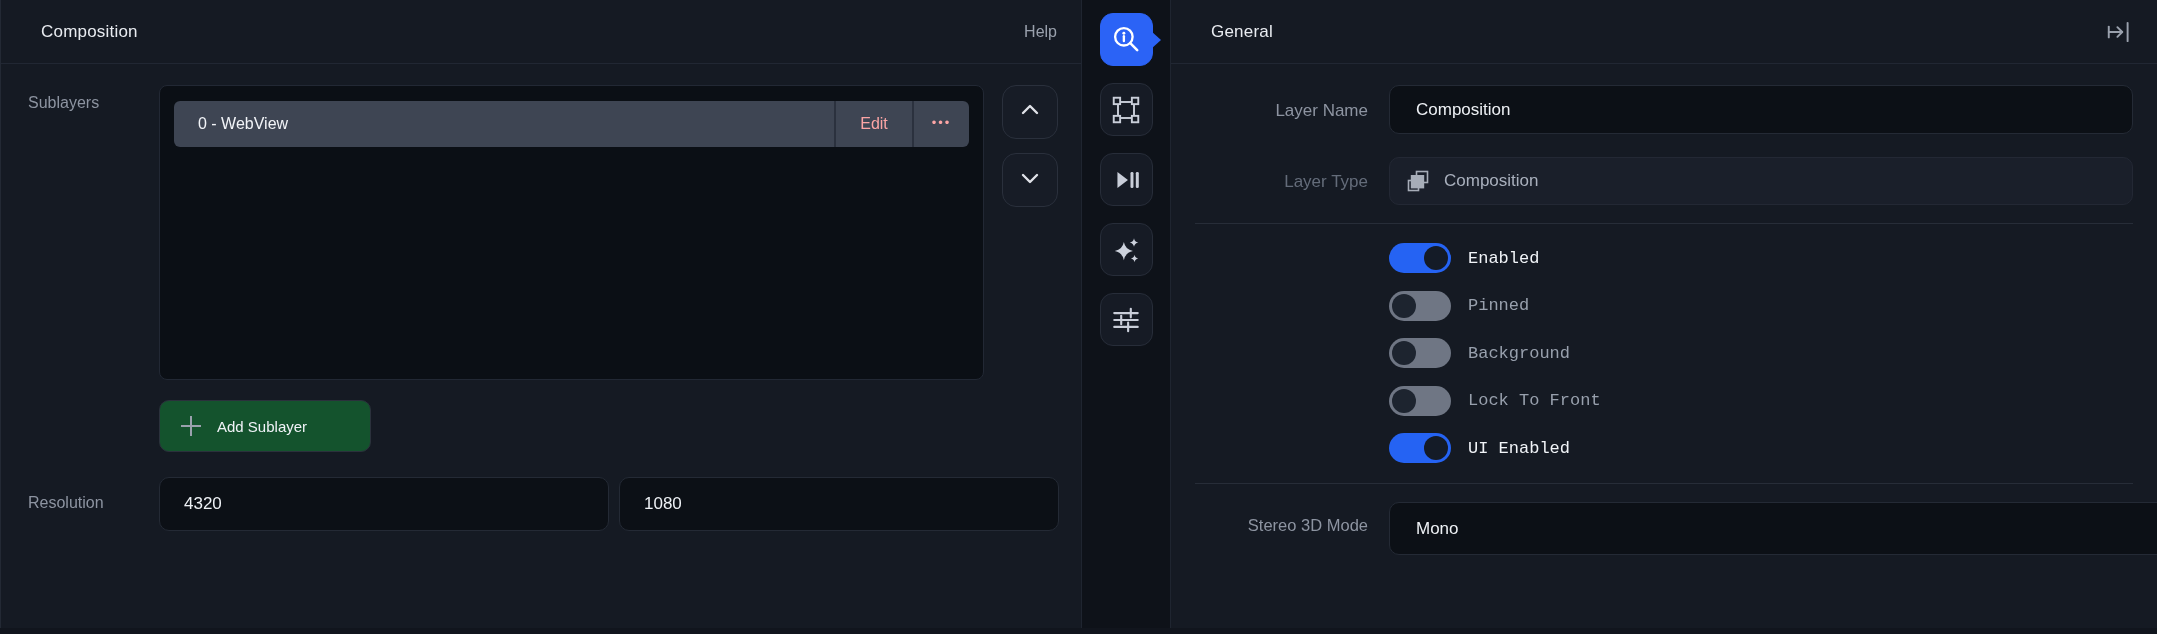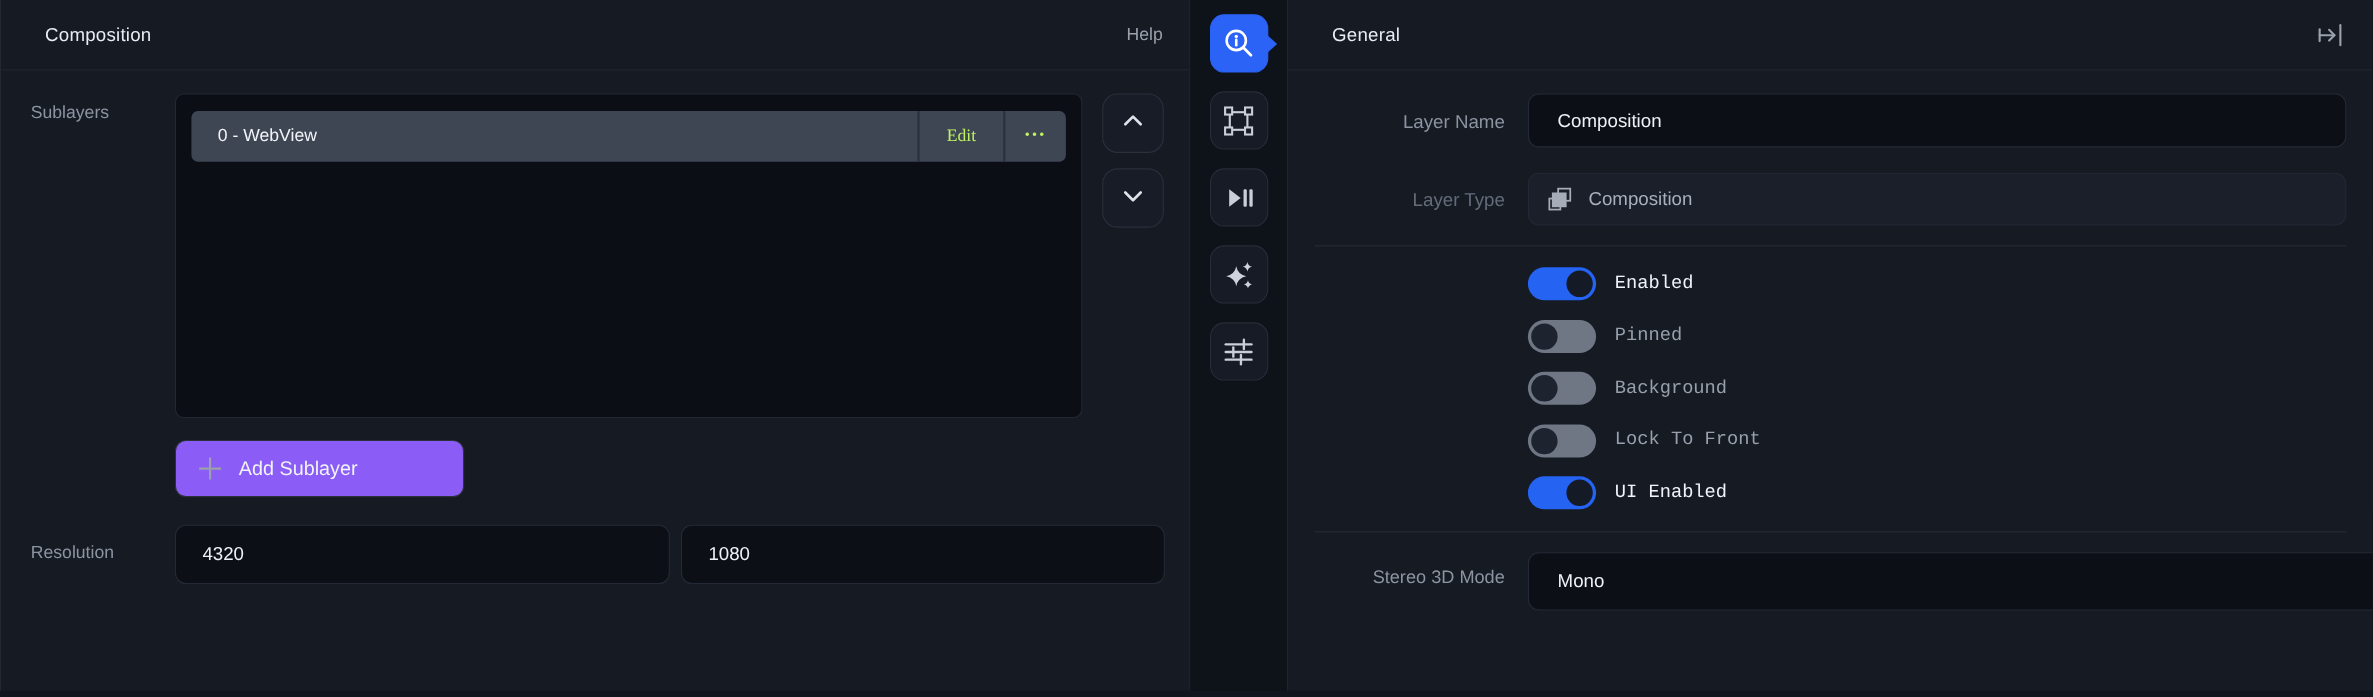--- a/index.html
+++ b/index.html
@@ -24,34 +24,34 @@
   
   .field-label { position:absolute; font-size:16px; color:#8d94a1; }
 
   .sublayer-list { position:absolute; left:158px; top:85px; width:825px; height:295px;
                    background:#0b0f15; border:1px solid #222834; border-radius:8px; }
   .sublayer-item { position:absolute; left:14px; right:14px; top:15px; height:46px;
                    background:#3e4553; border-radius:6px; display:flex; align-items:stretch;
                    overflow:hidden; color:#f2f4f8; }
   .sl-name { flex:1; display:flex; align-items:center; padding-left:24px; font-size:16px; }
   .sl-edit, .sl-more { background:transparent; border:none; border-left:2px solid #2b313e;
-                   color:#bef264; font-family:Liberation Serif, serif; font-size:16px; cursor:pointer; }
+                   color:#fca5a5; font-family:Liberation Sans, sans-serif; font-size:16px; cursor:pointer; }
   .sl-edit { width:78px; }
   .sl-more { width:57px; font-size:13px; letter-spacing:2px; padding-bottom:4px; }
 
   .icon-btn { position:absolute; width:56px; height:54px; background:#171c26;
               border:1px solid #2a303c; border-radius:14px; display:flex;
               align-items:center; justify-content:center; cursor:pointer; }
   .btn-up   { left:1001px; top:85px; }
   .btn-down { left:1001px; top:153px; }
 
-  .add-sublayer { position:absolute; left:158px; top:400px; width:263px; height:52px;
-                  background:#8b5cf6; border:1px solid #2b313c; border-radius:10px;
+  .add-sublayer { position:absolute; left:158px; top:400px; width:212px; height:52px;
+                  background:#14532d; border:1px solid #2b313c; border-radius:10px;
                   display:flex; align-items:center; padding-left:18px; gap:13px;
-                  color:#f0f3f7; font-size:18px; font-weight:500; font-family:inherit; cursor:pointer; }
+                  color:#f0f3f7; font-size:15px; font-weight:500; font-family:inherit; cursor:pointer; }
 
   .text-input { position:absolute; height:54px; background:#0c1016; border:1px solid #242a35;
                 border-radius:10px; color:#eef1f5; font-size:17px; font-family:inherit;
                 padding:0 0 0 24px; outline:none; }
   .res-w { left:158px; top:477px; width:450px; }
   .res-h { left:618px; top:477px; width:440px; }
 
   
   .tool-btn { position:relative; width:53px; height:53px; border-radius:13px;
               background:#161b25; border:1px solid #272d39; display:flex;

